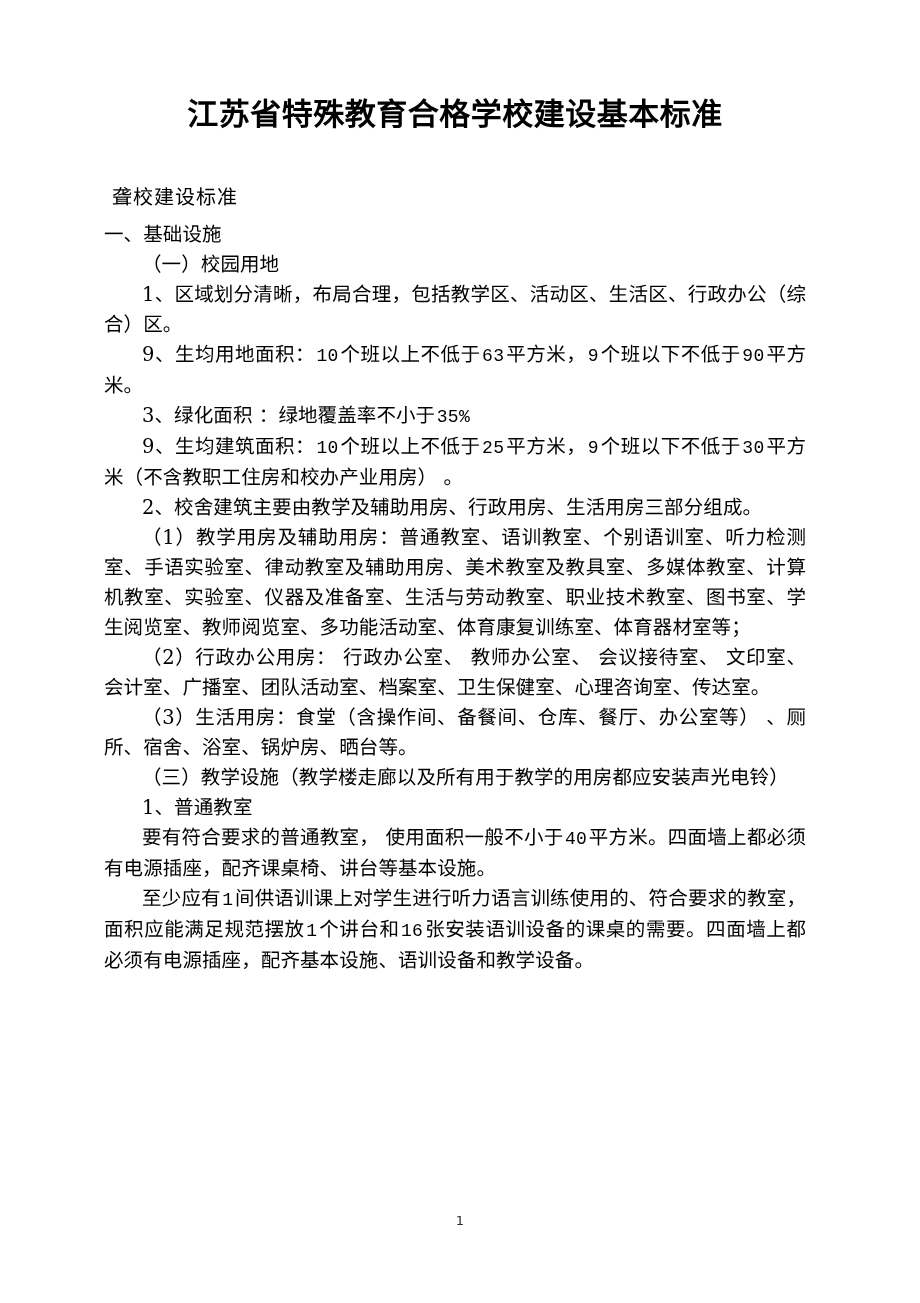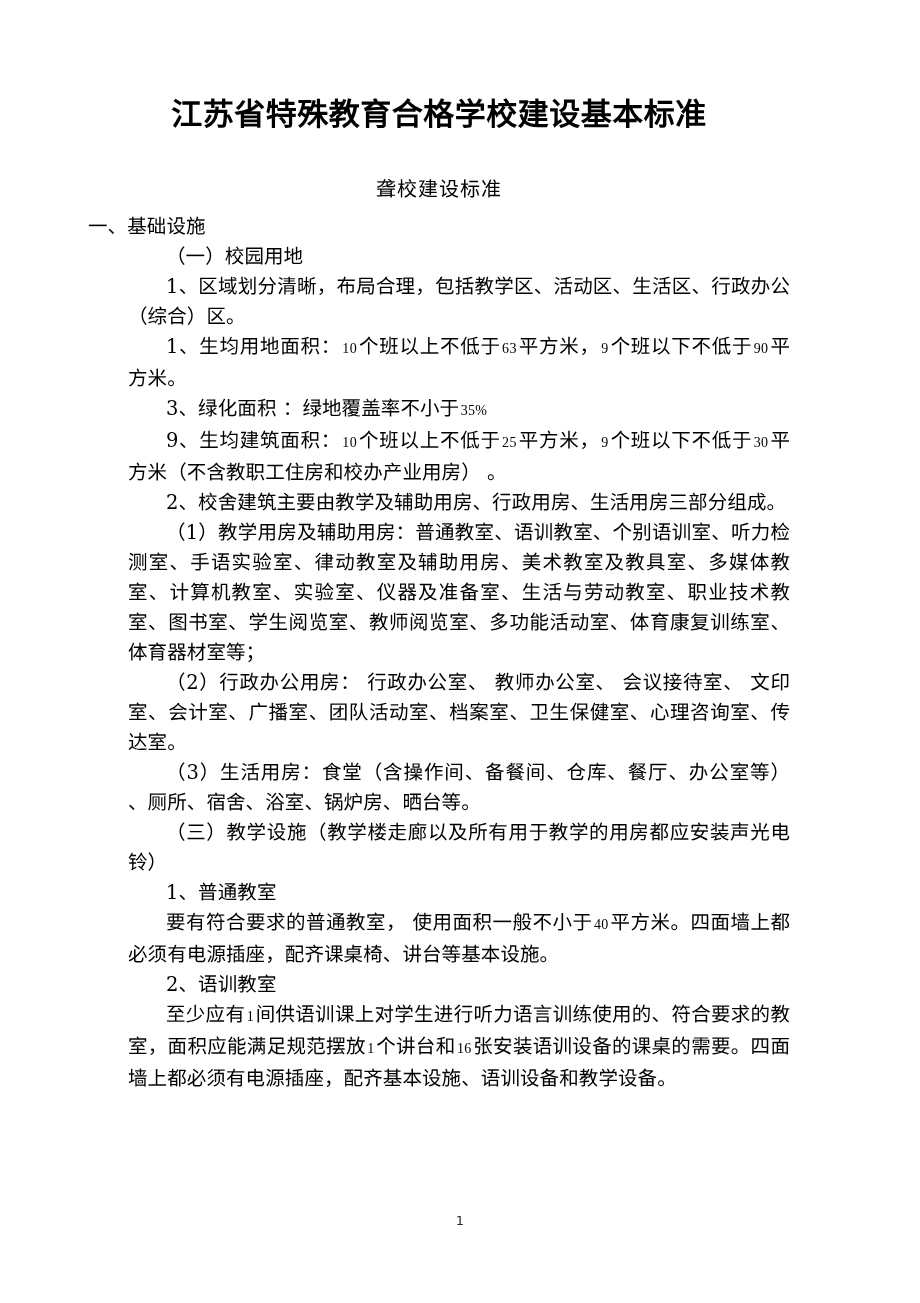--- a/index.html
+++ b/index.html
@@ -18,44 +18,44 @@
     box-sizing: border-box;
     overflow: hidden;
     font-family: "DejaVu Serif", "Liberation Serif", serif;
     color: #000000;
     -webkit-font-smoothing: antialiased;
   }
 
   
   .content {
     position: absolute;
-    left: 88px;
+    left: 104px;
     top: 0;
     width: 702px;
   }
 
   
   .doc-title {
     margin: 0;
     padding-top: 96px;
     font-size: 31px;
     font-weight: bold;
     line-height: 1.22;
     text-align: center;
     letter-spacing: 0.5px;
     font-family: "DejaVu Serif", "Liberation Serif", serif;
   }
 
   
   .doc-subtitle {
-    margin: 0;
+    margin: 8px;
     padding-top: 40px;
     font-size: 20px;
     line-height: 1.5;
-    text-align: center;
+    text-align: left;
     letter-spacing: 1px;
     font-family: "DejaVu Serif", "Liberation Serif", serif;
   }
 
   
   .para {
     margin: 0;
     font-size: 19.5px;
     line-height: 30px;
     text-align: justify;
@@ -65,31 +65,30 @@
   }
 
   
   .para.level0 {
     text-indent: 0;
   }
 
   
   .para.indent {
     text-indent: 38px;
-    margin-left: 40px;
   }
 
   .para.first-body {
     margin-top: 8px;
   }
 
   
   .num {
-    font-family: Liberation Serif, serif;
-    font-size: 14px;
+    font-family: Liberation Mono, monospace;
+    font-size: 18px;
     letter-spacing: 0.3px;
     padding: 0 1.5px;
   }
 
   
   .page-number {
     position: absolute;
     left: 0;
     right: 0;
     top: 1213px;
@@ -109,42 +108,41 @@
     <h1 class="doc-title">江苏省特殊教育合格学校建设基本标准</h1>
 
     <p class="doc-subtitle">聋校建设标准</p>
 
     <p class="para level0 first-body">一、基础设施</p>
 
     <p class="para indent">（一）校园用地</p>
 
     <p class="para indent">1、区域划分清晰，布局合理，包括教学区、活动区、生活区、行政办公（综合）区。</p>
 
-    <p class="para indent"><span>1、生均用地面积：</span><span class="num">10</span><span>个班以上不低于</span><span class="num">63</span><span>平方米，</span><span class="num">9</span><span>个班以下不低于</span><span class="num">90</span><span>平方米。</span></p>
+    <p class="para indent"><span>9、生均用地面积：</span><span class="num">10</span><span>个班以上不低于</span><span class="num">63</span><span>平方米，</span><span class="num">9</span><span>个班以下不低于</span><span class="num">90</span><span>平方米。</span></p>
 
     <p class="para indent"><span>3、绿化面积 ：绿地覆盖率不小于</span><span class="num">35%</span></p>
 
 
     <p class="para indent"><span>9、生均建筑面积：</span><span class="num">10</span><span>个班以上不低于</span><span class="num">25</span><span>平方米，</span><span class="num">9</span><span>个班以下不低于</span><span class="num">30</span><span>平方米（不含教职工住房和校办产业用房） 。</span></p>
 
     <p class="para indent">2、校舍建筑主要由教学及辅助用房、行政用房、生活用房三部分组成。</p>
 
     <p class="para indent">（1）教学用房及辅助用房：普通教室、语训教室、个别语训室、听力检测室、手语实验室、律动教室及辅助用房、美术教室及教具室、多媒体教室、计算机教室、实验室、仪器及准备室、生活与劳动教室、职业技术教室、图书室、学生阅览室、教师阅览室、多功能活动室、体育康复训练室、体育器材室等；</p>
 
     <p class="para indent">（2）行政办公用房： 行政办公室、 教师办公室、 会议接待室、 文印室、会计室、广播室、团队活动室、档案室、卫生保健室、心理咨询室、传达室。</p>
 
     <p class="para indent">（3）生活用房：食堂（含操作间、备餐间、仓库、餐厅、办公室等） 、厕所、宿舍、浴室、锅炉房、晒台等。</p>
 
     <p class="para indent">（三）教学设施（教学楼走廊以及所有用于教学的用房都应安装声光电铃）</p>
 
     <p class="para indent">1、普通教室</p>
 
     <p class="para indent"><span>要有符合要求的普通教室， 使用面积一般不小于</span><span class="num">40</span><span>平方米。四面墙上都必须有电源插座，配齐课桌椅、讲台等基本设施。</span></p>
 
-    <p class="para indent">2、语训教室</p>
 
     <p class="para indent"><span>至少应有</span><span class="num">1</span><span>间供语训课上对学生进行听力语言训练使用的、符合要求的教室，面积应能满足规范摆放</span><span class="num">1</span><span>个讲台和</span><span class="num">16</span><span>张安装语训设备的课桌的需要。四面墙上都必须有电源插座，配齐基本设施、语训设备和教学设备。</span></p>
 
   </div>
 
   <div class="page-number">1</div>
 
 </div>
 
 </body></html>

